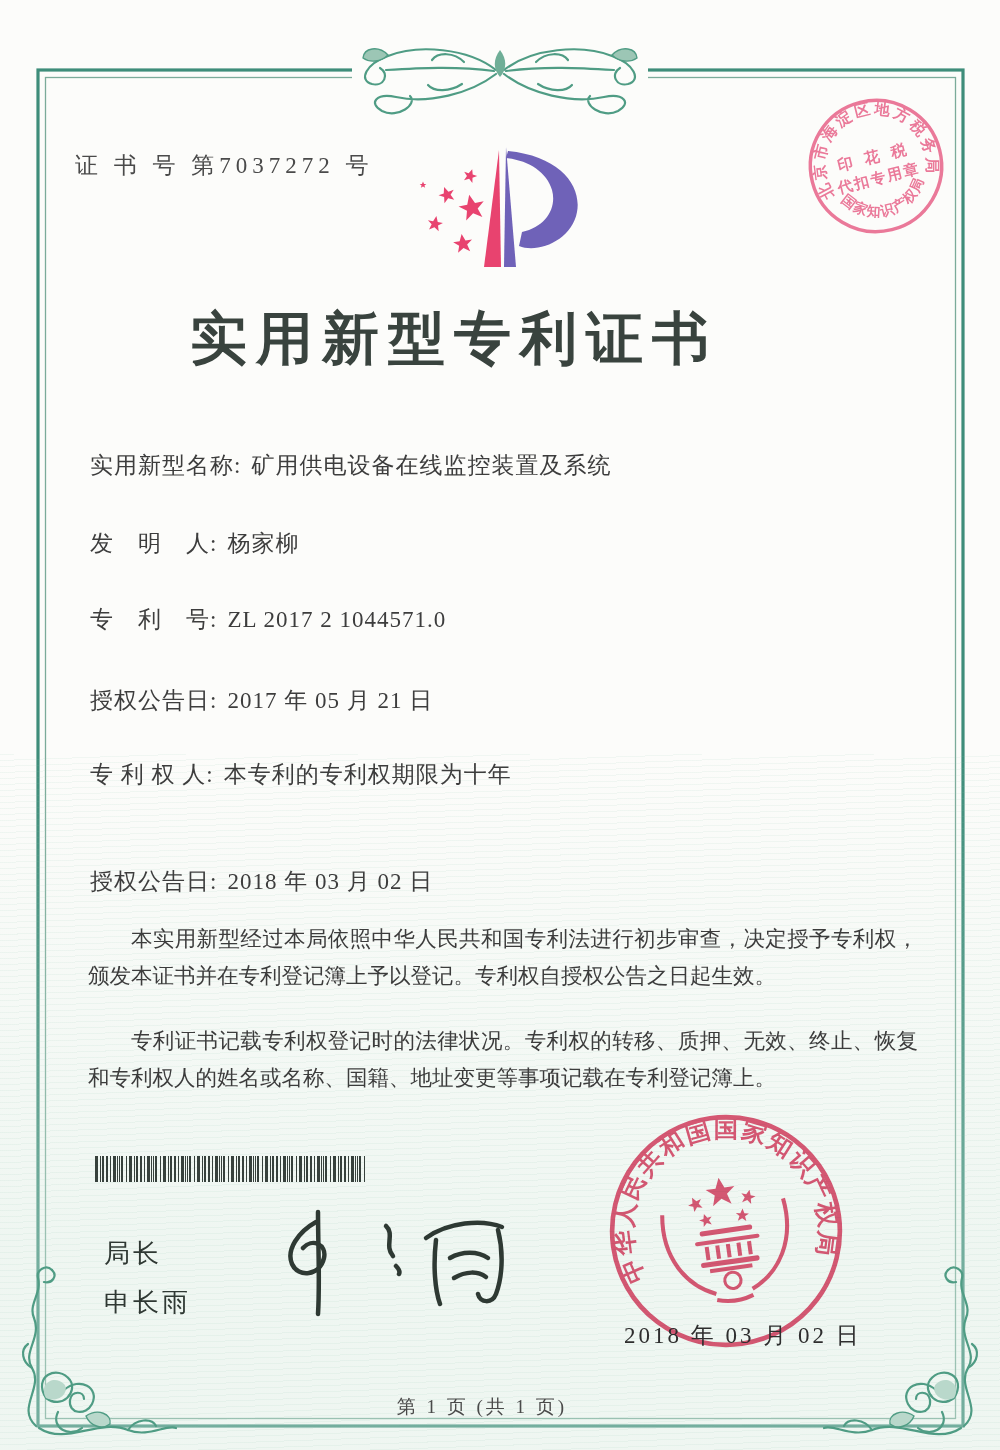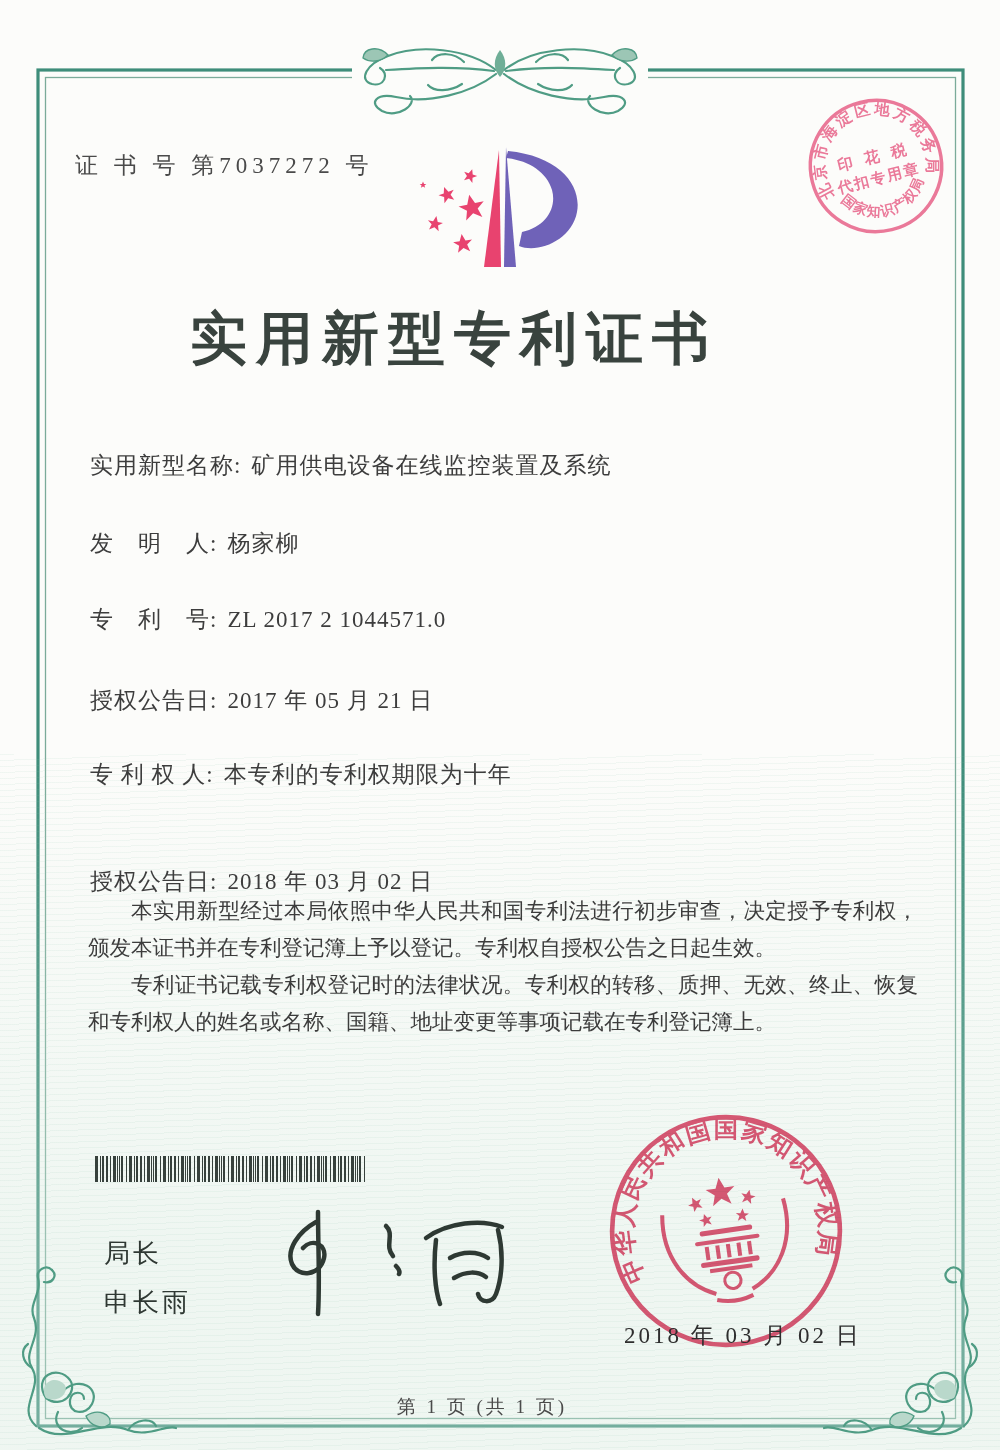--- a/index.html
+++ b/index.html
@@ -54,21 +54,21 @@
   .row-3 { top:685px; }
   .row-4 { top:759px; }
   .row-5 { top:866px; }
 
   
   .body-text {
     left:88px; top:893px; width:830px;
     font-size:21.5px; line-height:37px;
     text-align:justify; color:#3c3c3c;
   }
-  .body-text p { text-indent:2em; }
+  .body-text p { text-indent:2em;margin-top:28px; }
 
   
   .barcode {
     left:95px; top:1156px; width:274px; height:26px;
     display:flex; align-items:stretch;
   }
   .barcode .bar { background:#37413c; }
 
   
   .signer { left:104px; top:1236px; font-family:"Liberation Sans","DejaVu Sans",sans-serif; color:#2f3833; }

